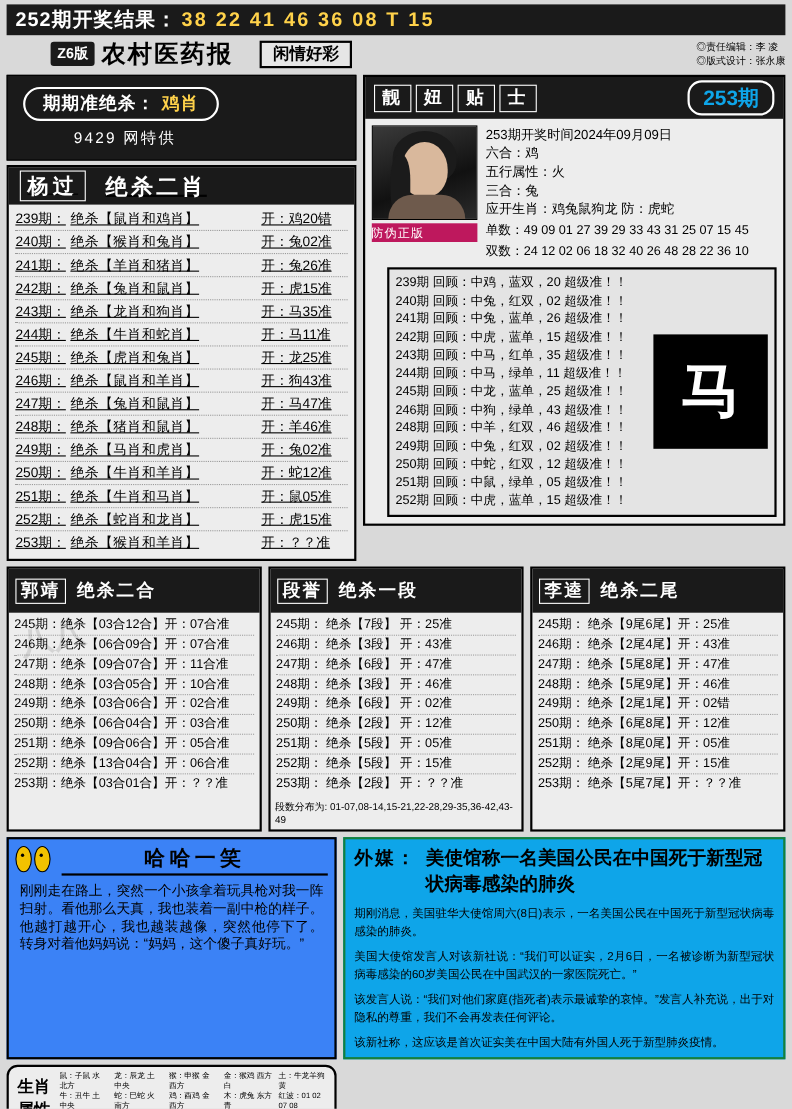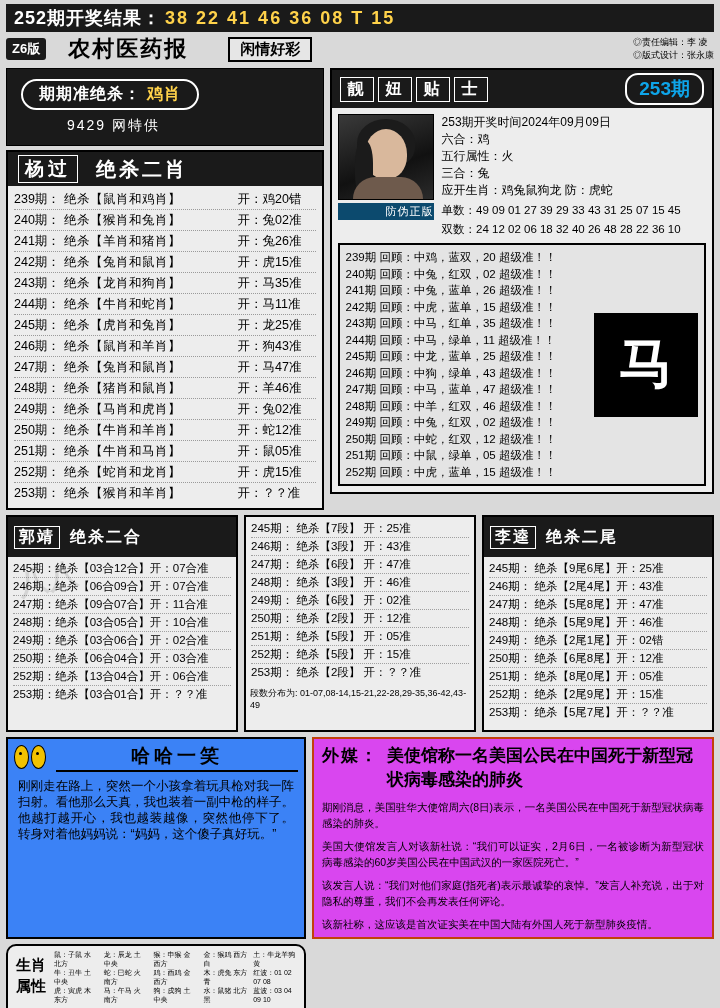--- a/index.html
+++ b/index.html
@@ -15,35 +15,35 @@
 
   
   .banner {
     height:28px; background:#1a1a1a; color:#fff;
     display:flex; align-items:center; padding-left:8px;
     font-size:18px; font-weight:bold; letter-spacing:1px;
   }
   .banner .nums { color:#ffd24a; margin-left:4px; letter-spacing:2px; }
 
   
-  .masthead { display:flex; align-items:center; height:30px; margin-top:2px; gap:22px; }
+  .masthead { display:flex; align-items:center; height:30px; margin-top:2px; gap:6px;margin-left:40px; }
   .mast-badge {
     background:#1a1a1a; color:#fff; font-weight:bold; font-size:13px;
     padding:2px 6px; border-radius:3px;
   }
   .mast-title { font-size:22px; font-weight:bold; letter-spacing:2px; }
   .mast-box {
     border:2px solid #000; font-size:15px; font-weight:bold;
     padding:1px 10px; margin-left:18px; background:#e6e6e6;text-align:center;
   }
   .mast-credits { margin-left:auto; font-size:9px; line-height:13px; text-align:left; }
 
   
   .cols { display:flex; gap:6px; margin-top:4px; }
-  .col-left { width:332px; }
+  .col-left { width:332px;text-decoration:underline; }
   .col-right { width:402px; }
 
   
   .kill-head {
     background:#1a1a1a; color:#fff; height:78px; position:relative;
     border:1px solid #000;
   }
   .kill-head .pill {
     position:absolute; left:14px; top:10px;
     border:2px solid #fff; border-radius:16px; padding:3px 16px;
@@ -103,29 +103,29 @@
   }
   .photo .hair2 {
     position:absolute; left:16px; top:26px; width:18px; height:56px;
     background:#1b1b1b; border-radius:40%;
   }
   .photo .body {
     position:absolute; left:14px; top:62px; width:70px; height:30px;
     background:#6e5a4c; border-radius:22px 22px 0 0;
   }
   .photo-cap {
-    margin-top:3px; background:#0c4a6e; color:#fff; font-size:11px;
-    text-align:right; letter-spacing:1px; padding:1px 0;
+    margin-top:3px; background:#be185d; color:#fff; font-size:11px;
+    text-align:left; letter-spacing:1px; padding:1px 0;
   }
   .info { flex:1; font-size:12px; line-height:17px; }
   .info .line { white-space:nowrap; }
   .info .nums { margin-top:3px; font-size:11.5px; line-height:16px; }
 
   .review {
-    margin:0 6px 6px 6px; border:2px solid #000; background:#e4e4e4;
+    margin:0 6px 6px 20px; border:2px solid #000; background:#e4e4e4;
     padding:4px 6px; display:flex;
   }
   .review .rlist { flex:1; }
   .review .rline { font-size:11.5px; line-height:16.5px; white-space:nowrap; }
   .bigchar {
     width:104px; margin-left:6px; background:#000; color:#fff;
     display:flex; align-items:center; justify-content:center;
     font-size:54px; font-weight:bold; align-self:center; height:104px;
   }
 
@@ -154,21 +154,21 @@
     border:1px solid #000; border-radius:50%;
   }
   .smiley .s1 { left:0; } .smiley .s2 { left:17px; }
   .smiley .e { position:absolute; top:7px; width:3px; height:3px; background:#000; border-radius:50%; }
   .joke-title {
     font-size:19px; font-weight:bold; letter-spacing:4px;
     border-bottom:2px solid #000; flex:1; text-align:center; padding-bottom:1px;
   }
   .joke-body { font-size:12.5px; line-height:16px; padding:6px 10px 8px 10px; text-align:justify; }
 
-  .news { flex:1; border:2px solid #c2410c; background:#d946ef; padding:5px 8px; }
+  .news { flex:1; border:2px solid #15803d; background:#0ea5e9; padding:5px 8px; }
   .news-title { display:flex; gap:8px; align-items:flex-start; }
   .news-title .lbl { font-size:17px; font-weight:bold; letter-spacing:2px; white-space:nowrap; }
   .news-title .hd { font-size:17px; font-weight:bold; line-height:24px; }
   .news p { font-size:10.5px; line-height:16px; margin:7px 0 0 0; text-align:justify; }
 
   
   .footer { display:flex; gap:6px; margin-top:5px; }
   .zodiac {
     width:300px; height:104px; border:2px solid #000; border-radius:10px;
     background:#ededed; position:relative; padding:4px 6px; overflow:hidden;
@@ -335,21 +335,20 @@
         <div class="review">
           <div class="rlist">
             <div class="rline">239期 回顾：中鸡，蓝双，20 超级准！！</div>
             <div class="rline">240期 回顾：中兔，红双，02 超级准！！</div>
             <div class="rline">241期 回顾：中兔，蓝单，26 超级准！！</div>
             <div class="rline">242期 回顾：中虎，蓝单，15 超级准！！</div>
             <div class="rline">243期 回顾：中马，红单，35 超级准！！</div>
             <div class="rline">244期 回顾：中马，绿单，11 超级准！！</div>
             <div class="rline">245期 回顾：中龙，蓝单，25 超级准！！</div>
             <div class="rline">246期 回顾：中狗，绿单，43 超级准！！</div>
-            <div class="rline">247期 回顾：中马，蓝单，47 超级准！！</div>
             <div class="rline">248期 回顾：中羊，红双，46 超级准！！</div>
             <div class="rline">249期 回顾：中兔，红双，02 超级准！！</div>
             <div class="rline">250期 回顾：中蛇，红双，12 超级准！！</div>
             <div class="rline">251期 回顾：中鼠，绿单，05 超级准！！</div>
             <div class="rline">252期 回顾：中虎，蓝单，15 超级准！！</div>
           </div>
           <div class="bigchar">马</div>
         </div>
       </div>
     </div>
@@ -362,28 +361,33 @@
         <span class="a">郭靖</span>
         <span class="t">绝杀二合</span>
       </div>
       <div class="tp-rows">
         <div class="tp-row">245期：绝杀【03合12合】开：07合准</div>
         <div class="tp-row">246期：绝杀【06合09合】开：07合准</div>
         <div class="tp-row">247期：绝杀【09合07合】开：11合准</div>
         <div class="tp-row">248期：绝杀【03合05合】开：10合准</div>
         <div class="tp-row">249期：绝杀【03合06合】开：02合准</div>
         <div class="tp-row">250期：绝杀【06合04合】开：03合准</div>
+        <div class="tp-row">251期：绝杀【09合06合】开：05合准</div>
         <div class="tp-row">252期：绝杀【13合04合】开：06合准</div>
         <div class="tp-row">253期：绝杀【03合01合】开：？？准</div>
       </div>
       <div class="tp-foot"></div>
       <div class="watermark">八八</div>
     </div>
 
     <div class="tp">
+      <div class="tp-head">
+        <span class="a">段誉</span>
+        <span class="t">绝杀一段</span>
+      </div>
       <div class="tp-rows">
         <div class="tp-row">245期： 绝杀【7段】 开：25准</div>
         <div class="tp-row">246期： 绝杀【3段】 开：43准</div>
         <div class="tp-row">247期： 绝杀【6段】 开：47准</div>
         <div class="tp-row">248期： 绝杀【3段】 开：46准</div>
         <div class="tp-row">249期： 绝杀【6段】 开：02准</div>
         <div class="tp-row">250期： 绝杀【2段】 开：12准</div>
         <div class="tp-row">251期： 绝杀【5段】 开：05准</div>
         <div class="tp-row">252期： 绝杀【5段】 开：15准</div>
         <div class="tp-row">253期： 绝杀【2段】 开：？？准</div>

